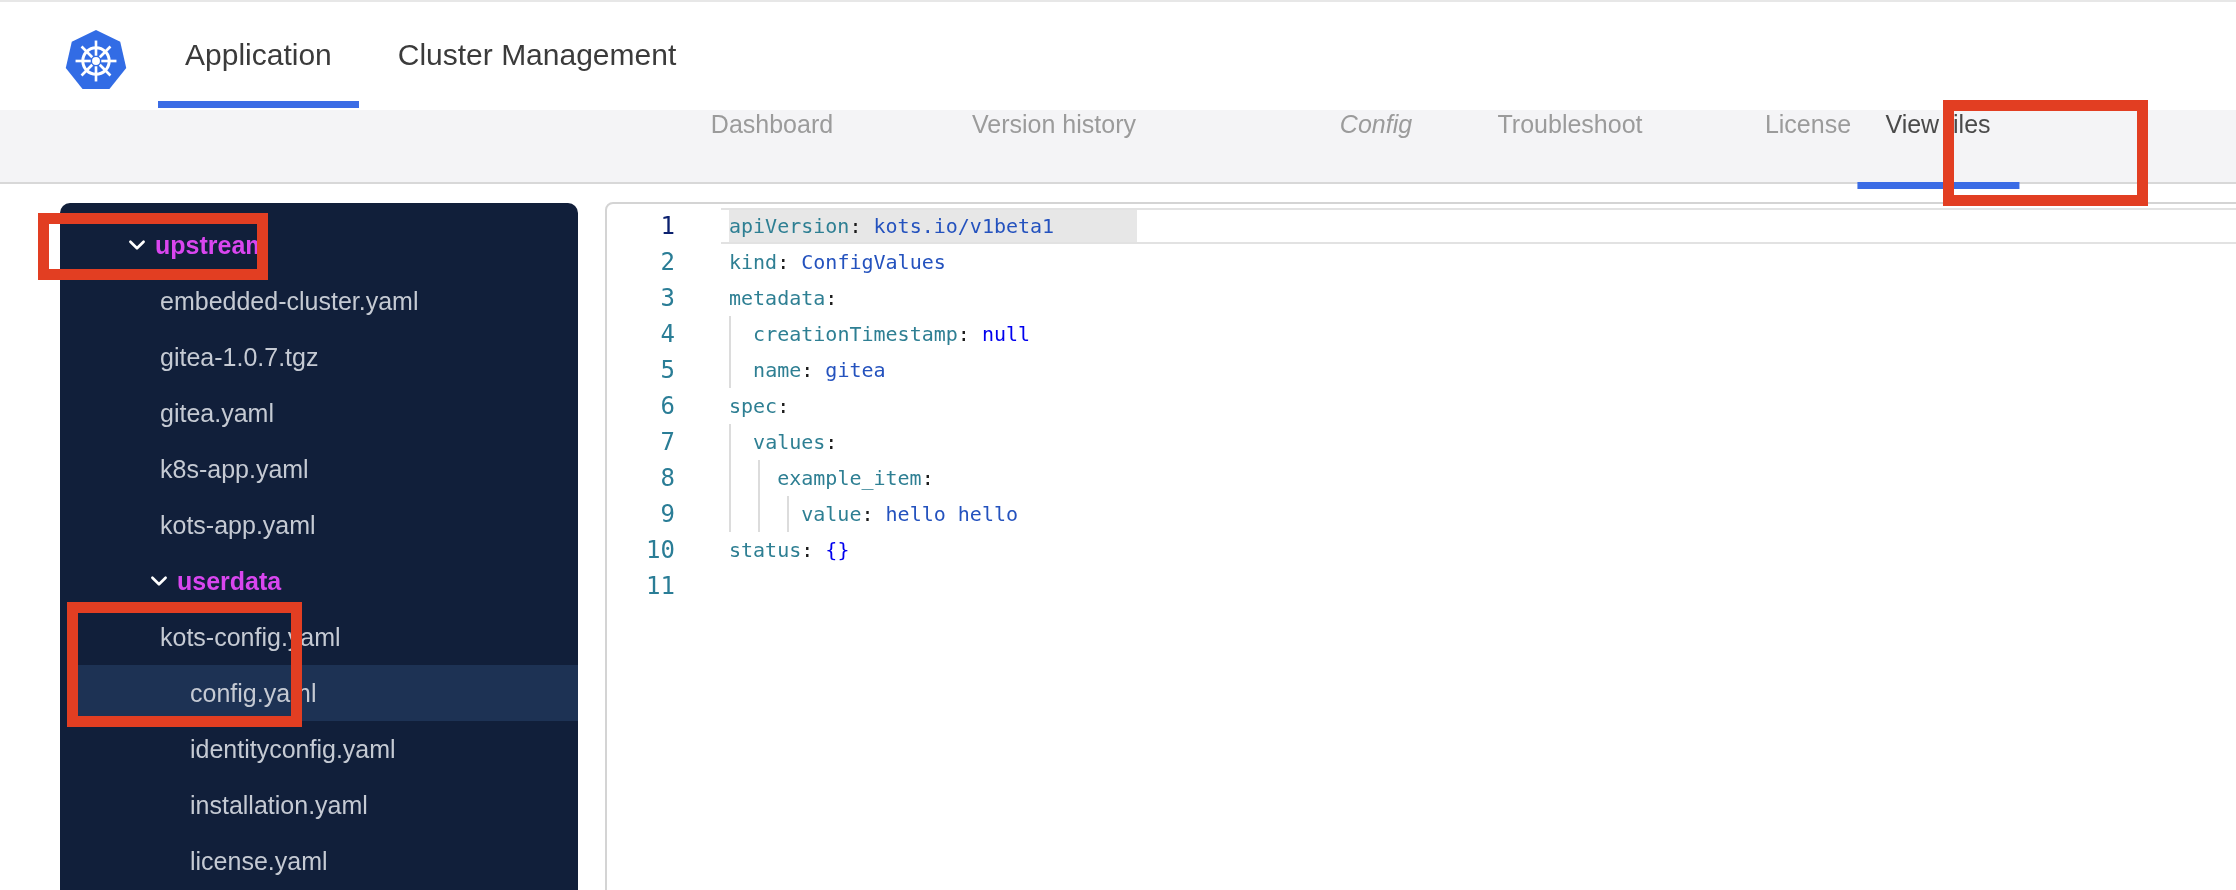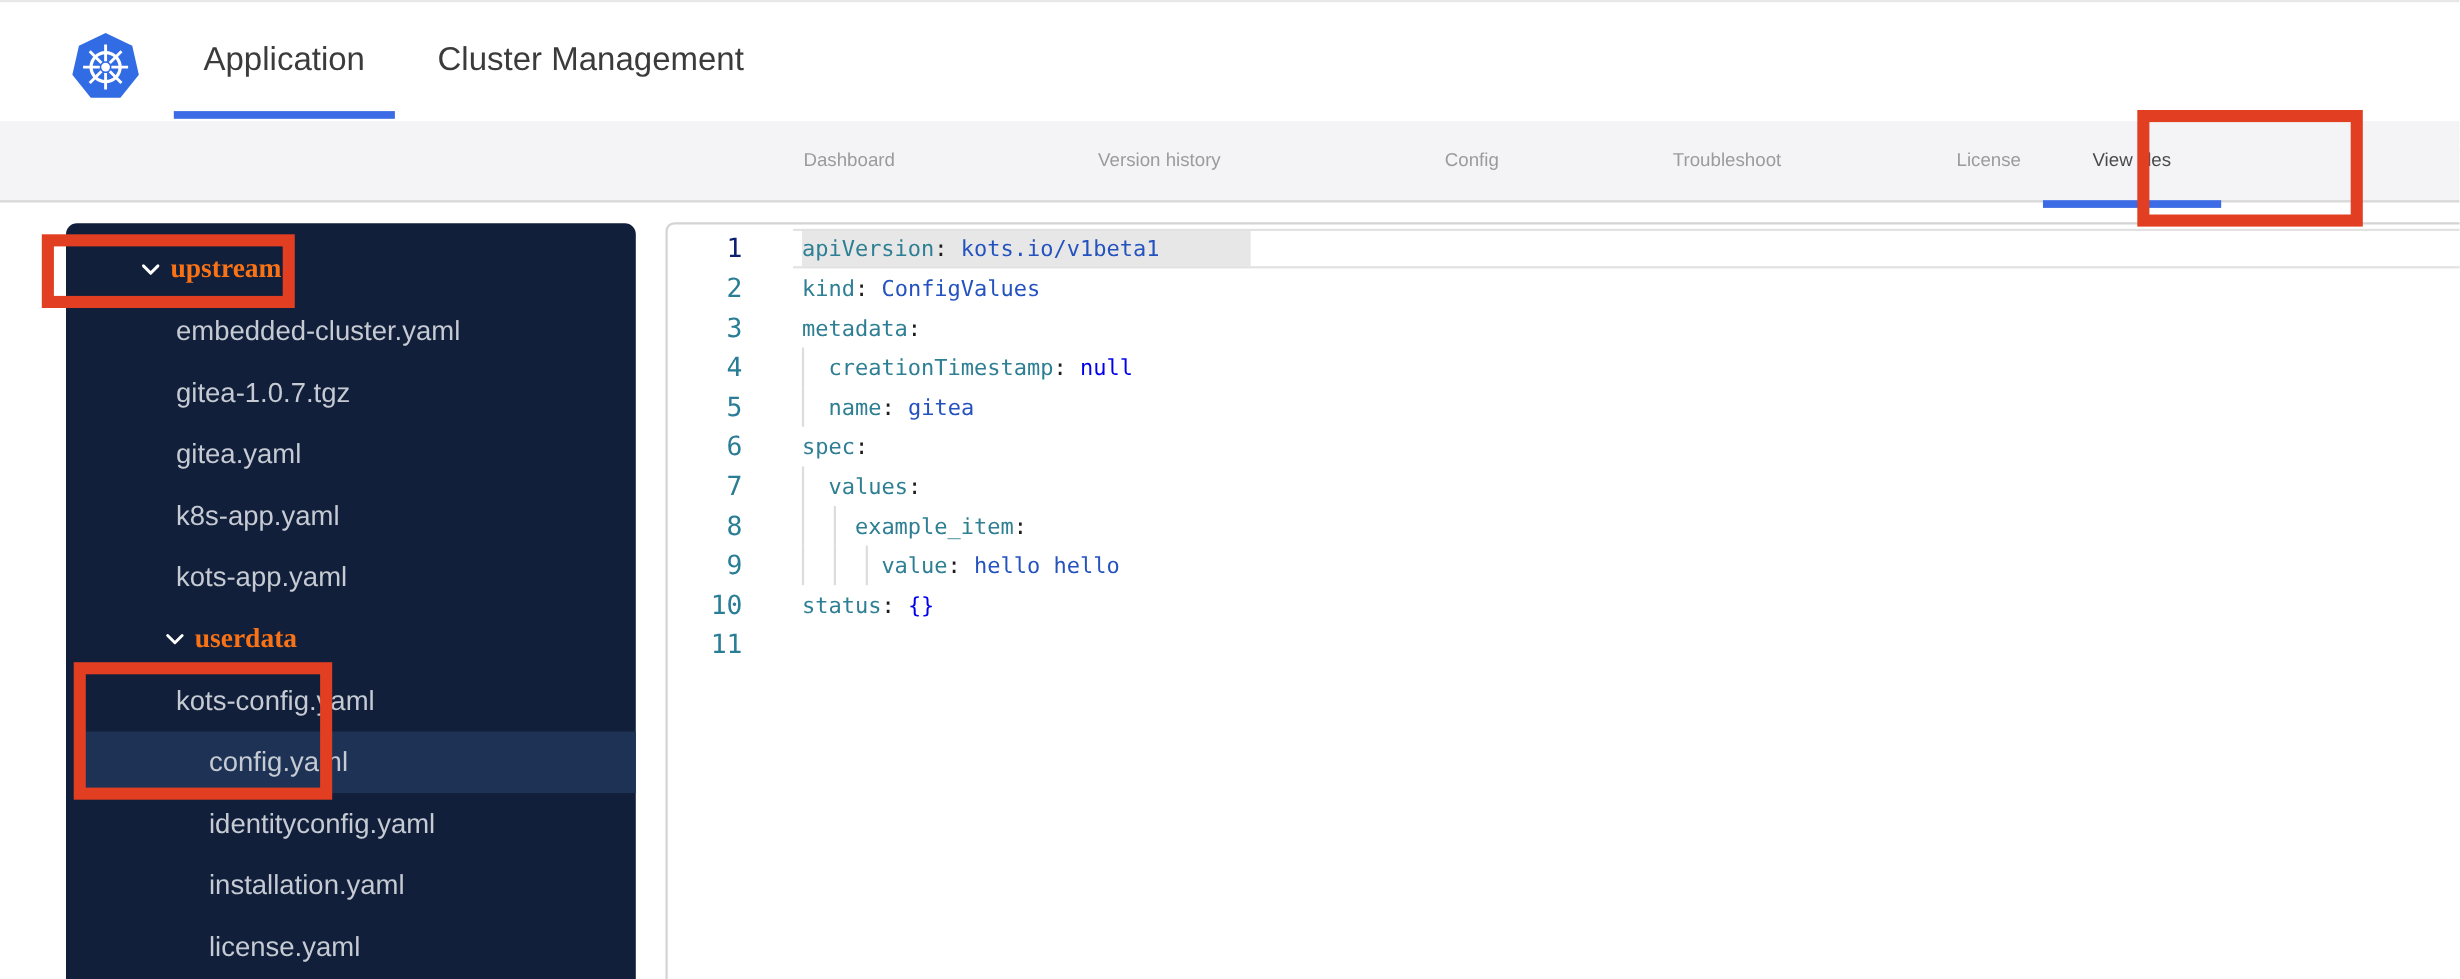--- a/index.html
+++ b/index.html
@@ -13,30 +13,30 @@
   .logo{position:absolute;left:63px;top:26px;width:66px;height:66px;}
   .top-tabs{position:absolute;left:158px;top:0;height:106px;display:flex;gap:12px;}
   .top-tab{position:relative;height:100%;display:flex;align-items:center;padding:0 27px;
            font-size:30px;color:#3b3b3b;cursor:pointer;}
   .top-underline{position:absolute;left:0;right:0;bottom:0;height:7px;background:var(--underline_blue);}
 
   
   .subnav{position:absolute;left:0;top:110px;width:2236px;height:72px;background:#f4f4f6;
           border-bottom:2px solid #d8d8d8;box-sizing:content-box;}
   .subnav-item{position:absolute;top:0;height:72px;transform:translateX(-50%);
-               display:flex;align-items:center;font-size:17px;color:#9b9b9b;cursor:pointer;}
+               display:flex;font-size:25px;color:#9b9b9b;cursor:pointer;}
   .subnav-item.active{color:#4a4a4a;}
   .sub-underline{position:absolute;left:50%;transform:translateX(-50%);bottom:-7px;height:7px;
                  width:162px;background:var(--underline_blue);}
 
   
   .sidebar{position:absolute;left:60px;top:203px;width:518px;height:687px;
            background:var(--sidebar_bg);border-radius:10px 10px 0 0;padding-top:14px;box-sizing:border-box;}
   .tree-row{height:56px;display:flex;align-items:center;font-size:25px;color:#c5cad3;cursor:pointer;}
-  .tree-row.folder{color:#f97316;font-weight:700;font-family:Liberation Serif, serif;}
+  .tree-row.folder{color:#d946ef;font-weight:700;}
   .tree-row.folder.lvl0{padding-left:66px;}
   .tree-row.file.lvl0{padding-left:100px;}
   .tree-row.folder.lvl1{padding-left:88px;}
   .tree-row.file.lvl1{padding-left:118px;margin-left:12px;}
   .tree-row.selected{background:var(--sidebar_selected);}
   .chev{width:22px;height:22px;margin-right:7px;flex:0 0 auto;}
 
   
   .editor{position:absolute;left:605px;top:202px;width:1700px;height:760px;background:#fff;
           border:2px solid #d4d4d4;border-radius:8px;box-sizing:border-box;padding-top:4px;}
@@ -93,21 +93,21 @@
       </nav>
   </header>
 
   <nav class="subnav">
       <div class="subnav-item" style="left: 772px;">
         <span>Dashboard</span>
       </div>
       <div class="subnav-item" style="left: 1054px;">
         <span>Version history</span>
       </div>
-      <div class="subnav-item" style="left: 1338px;">
+      <div class="subnav-item" style="left: 1376px; font-style: italic;">
         <span>Config</span>
       </div>
       <div class="subnav-item" style="left: 1570px;">
         <span>Troubleshoot</span>
       </div>
       <div class="subnav-item" style="left: 1808px;">
         <span>License</span>
       </div>
       <div class="subnav-item active" style="left: 1938px;">
         <span>View files</span>

